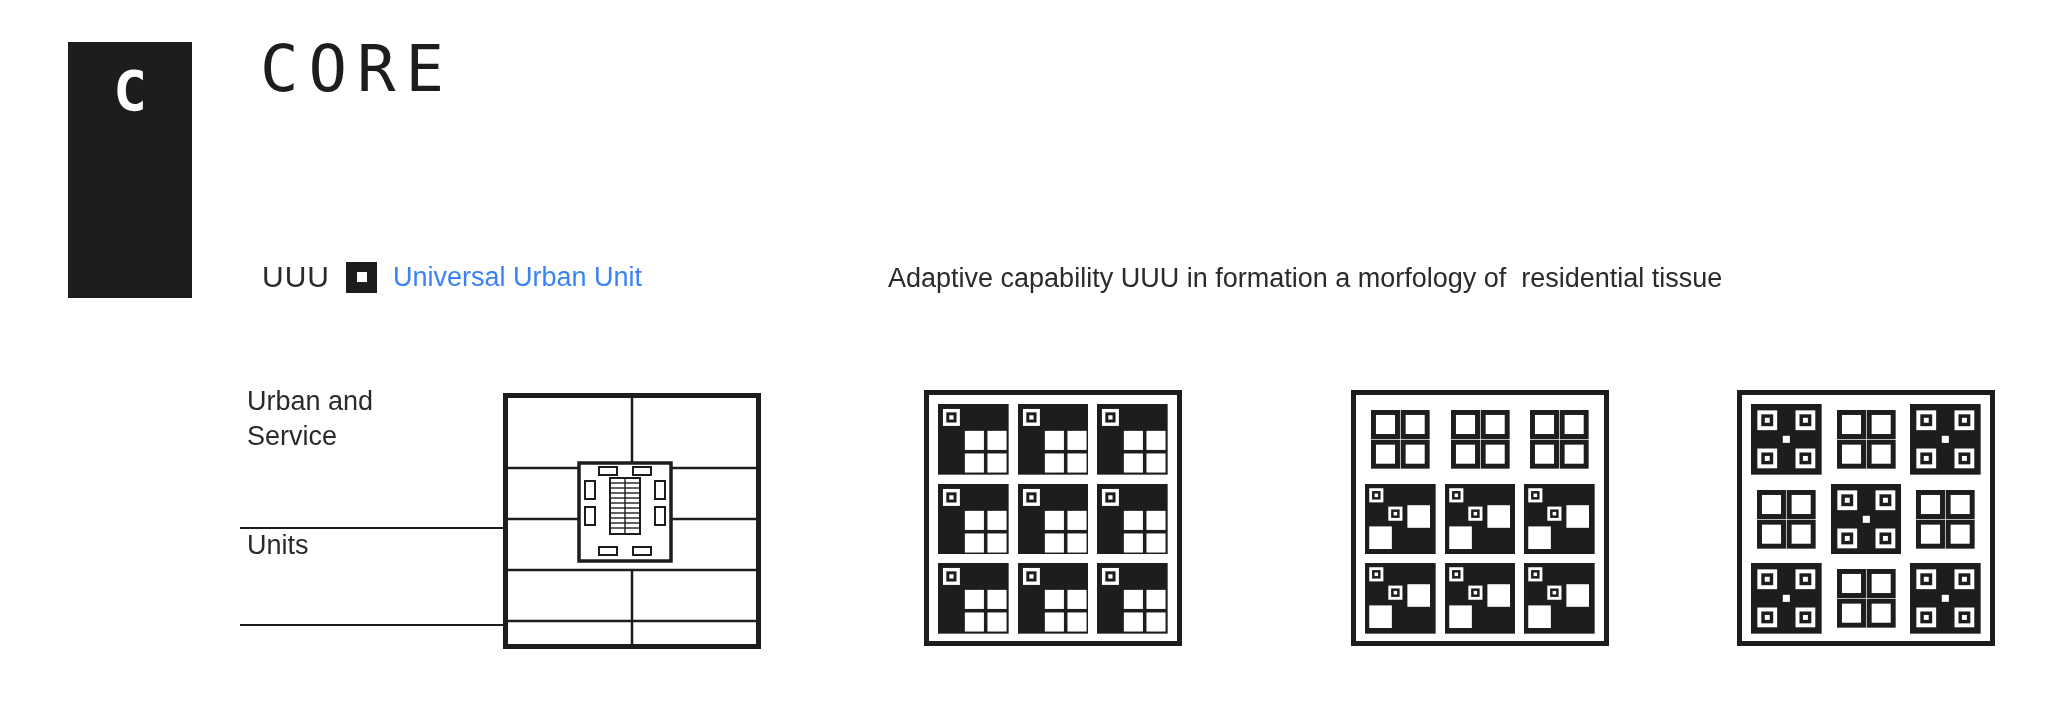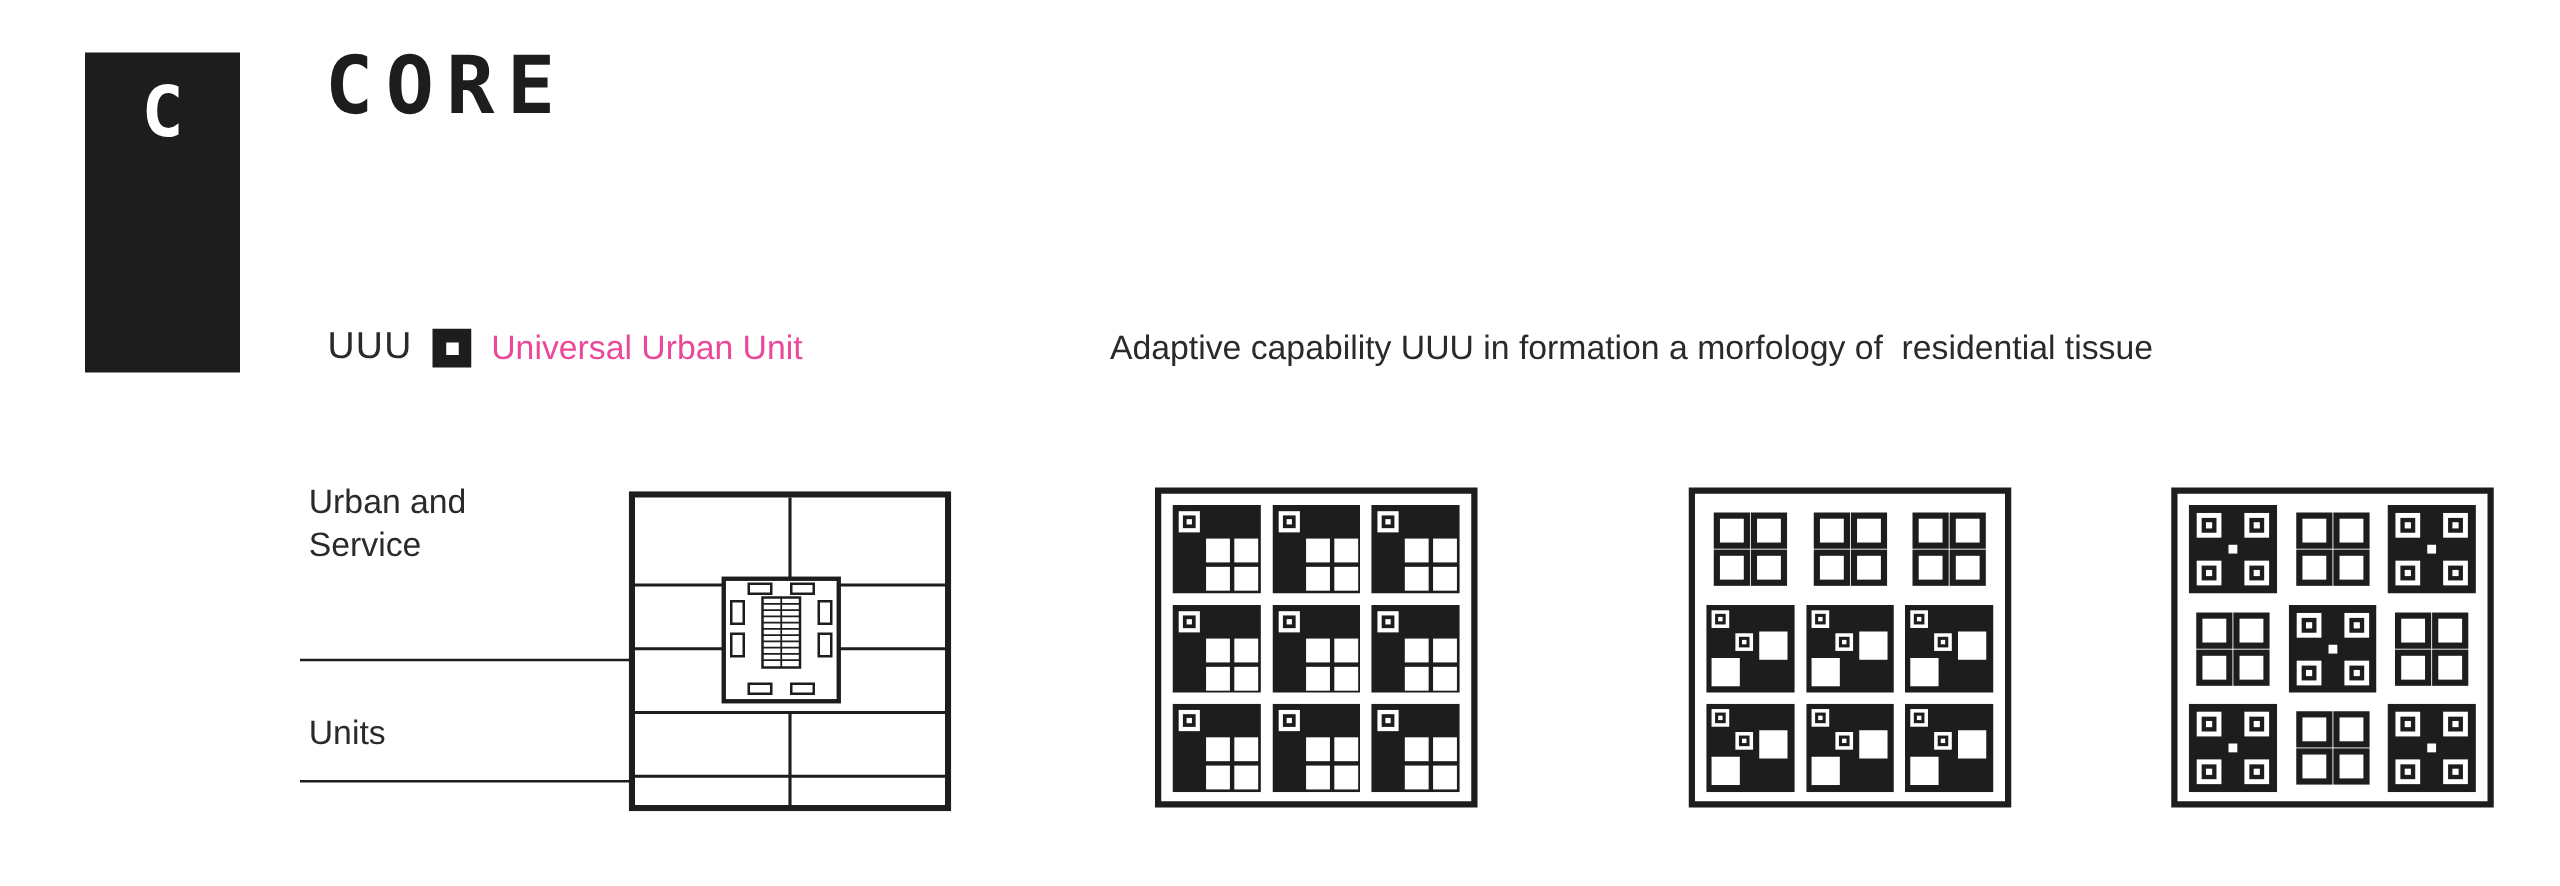--- a/index.html
+++ b/index.html
@@ -6,37 +6,37 @@
   .page{position:relative;width:2048px;height:709px;background:#ffffff;overflow:hidden;
         font-family:"Liberation Sans",sans-serif;color:#2a2a2a;}
 
   
   .badge{position:absolute;left:68px;top:42px;width:124px;height:256px;background:#1d1d1d;}
   .badge-letter{position:absolute;left:0;right:0;top:16px;text-align:center;
         font-family:"DejaVu Sans Mono",monospace;font-weight:bold;font-size:56px;color:#ffffff;}
 
   
   .title{position:absolute;left:260px;top:32px;margin:0;
-        font-family:"DejaVu Sans Mono",monospace;font-weight:bold;
+        font-family:"DejaVu Sans Mono",monospace;font-weight:normal;
         font-size:64px;letter-spacing:10px;color:#1d1d1d;}
 
   
-  .legend{position:absolute;left:262px;top:260px;display:flex;align-items:flex-end;gap:16px;}
+  .legend{position:absolute;left:262px;top:260px;display:flex;align-items:center;gap:16px;}
   .legend-abbr{font-size:30px;color:#2a2a2a;letter-spacing:1px;}
   .legend-icon{width:31px;height:31px;background:#1d1d1d;display:flex;align-items:center;justify-content:center;flex:none;}
   .legend-icon-inner{width:10px;height:10px;background:#ffffff;display:block;}
-  .legend-label{font-size:27px;color:#ec4899;}
+  .legend-label{font-size:27px;color:#3b82f6;}
 
   
   .caption{position:absolute;left:888px;top:263px;font-size:27px;color:#2a2a2a;white-space:pre;}
 
   
   .plan-label{position:absolute;font-size:27px;color:#2a2a2a;line-height:1.3;}
   .label-access{left:247px;top:384px;width:185px;}
-  .label-units{left:247px;top:569px;}
+  .label-units{left:247px;top:528px;}
   .leader{position:absolute;height:2px;background:#1d1d1d;}
   .leader-a{left:240px;top:527px;width:348px;}
   .leader-b{left:240px;top:624px;width:356px;}
   .leader-dot{position:absolute;width:9px;height:9px;border-radius:50%;background:#1d1d1d;}
   .dot-a{left:584px;top:523px;}
   .dot-b{left:592px;top:620px;}
 
   
   .plan{position:absolute;left:503px;top:393px;width:258px;height:256px;}
 

